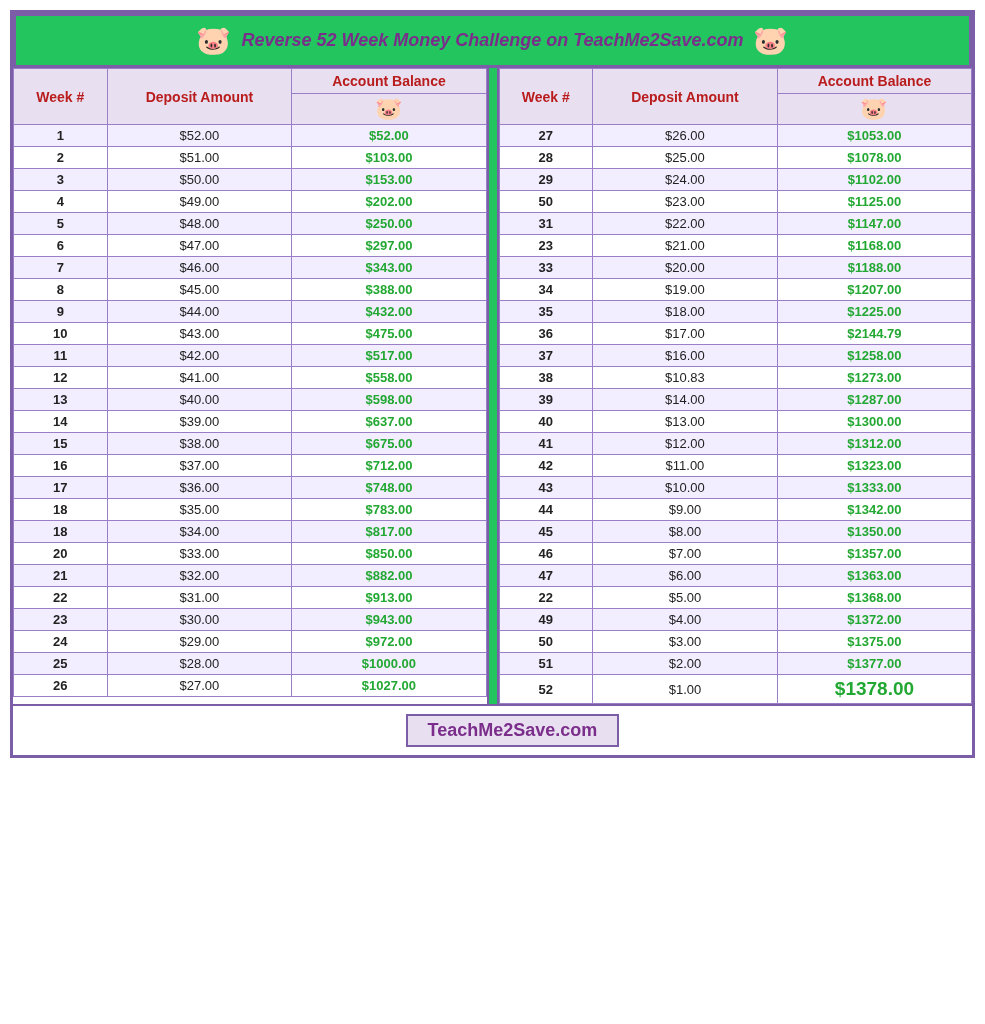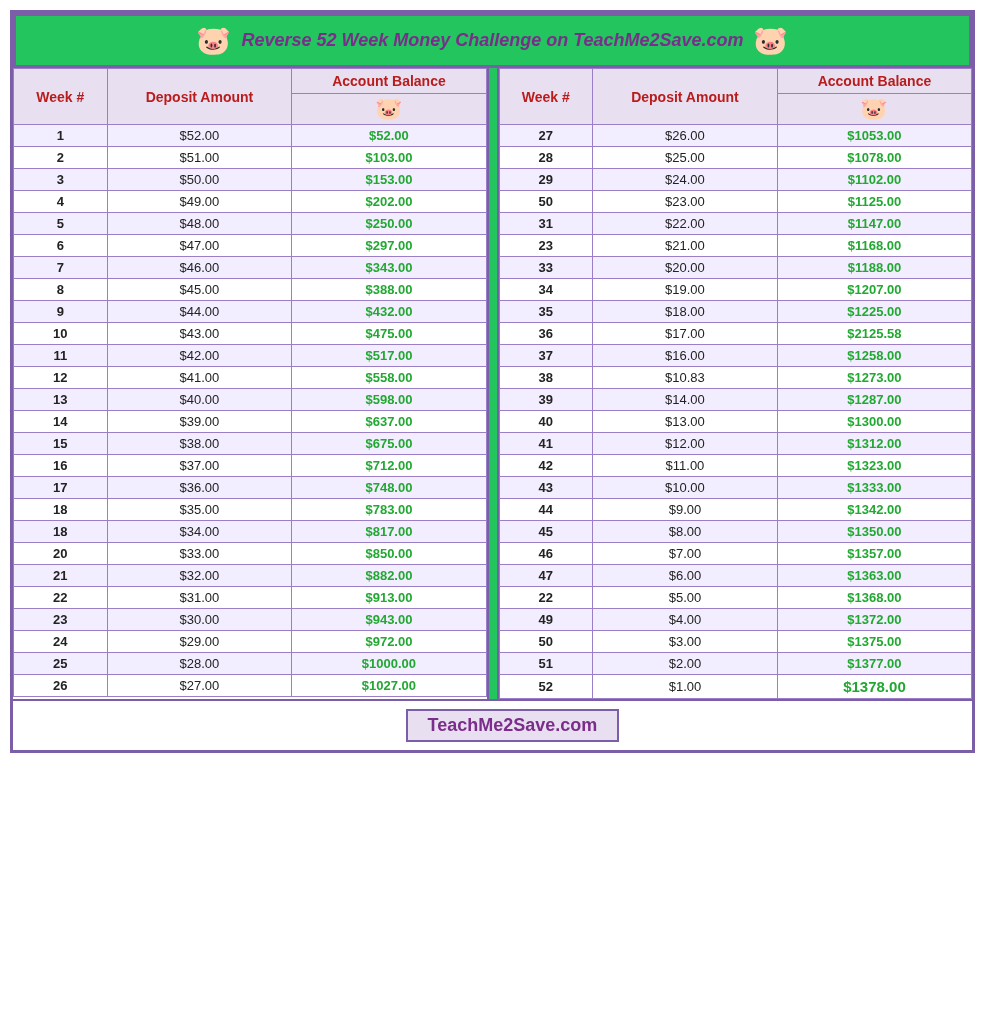--- a/index.html
+++ b/index.html
@@ -76,21 +76,21 @@
     .deposit-amt {
       color: #222;
     }
     .balance-amt {
       color: #22a832;
       font-weight: bold;
     }
     .balance-amt-final {
       color: #22a832;
       font-weight: 900;
-      font-size: 15px;
+      font-size: 19px;
     }
     tr:nth-child(odd) td {
       background: #f3eeff;
     }
     tr:nth-child(even) td {
       background: #ffffff;
     }
     .header-row th {
       background: #e8e0f0;
     }
@@ -330,21 +330,21 @@
               <td class="balance-amt">$1207.00</td>
             </tr>
             <tr>
               <td class="week-num">35</td>
               <td class="deposit-amt">$18.00</td>
               <td class="balance-amt">$1225.00</td>
             </tr>
             <tr>
               <td class="week-num">36</td>
               <td class="deposit-amt">$17.00</td>
-              <td class="balance-amt">$2125.58</td>
+              <td class="balance-amt">$2144.79</td>
             </tr>
             <tr>
               <td class="week-num">37</td>
               <td class="deposit-amt">$16.00</td>
               <td class="balance-amt">$1258.00</td>
             </tr>
             <tr>
               <td class="week-num">38</td>
               <td class="deposit-amt">$10.83</td>
               <td class="balance-amt">$1273.00</td>

